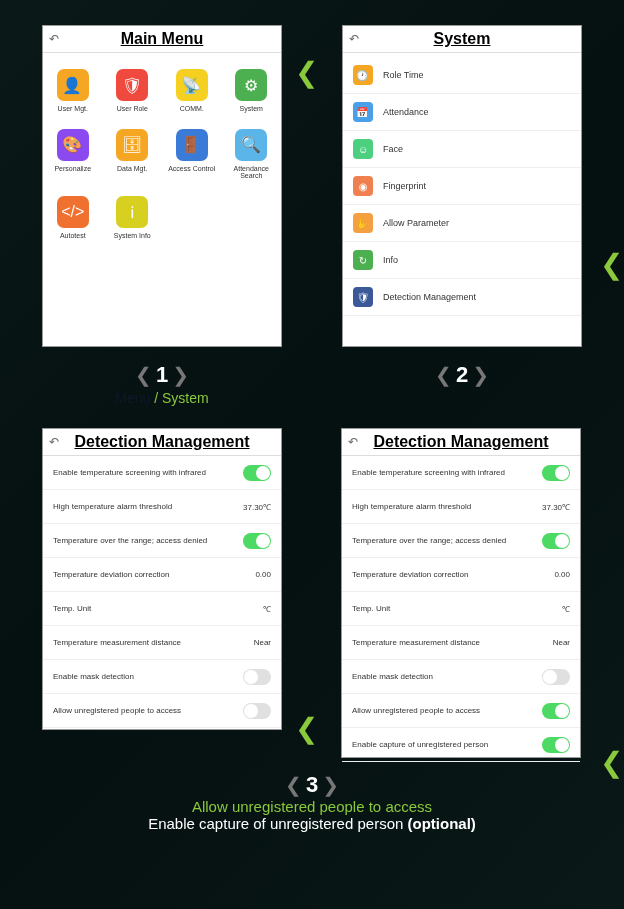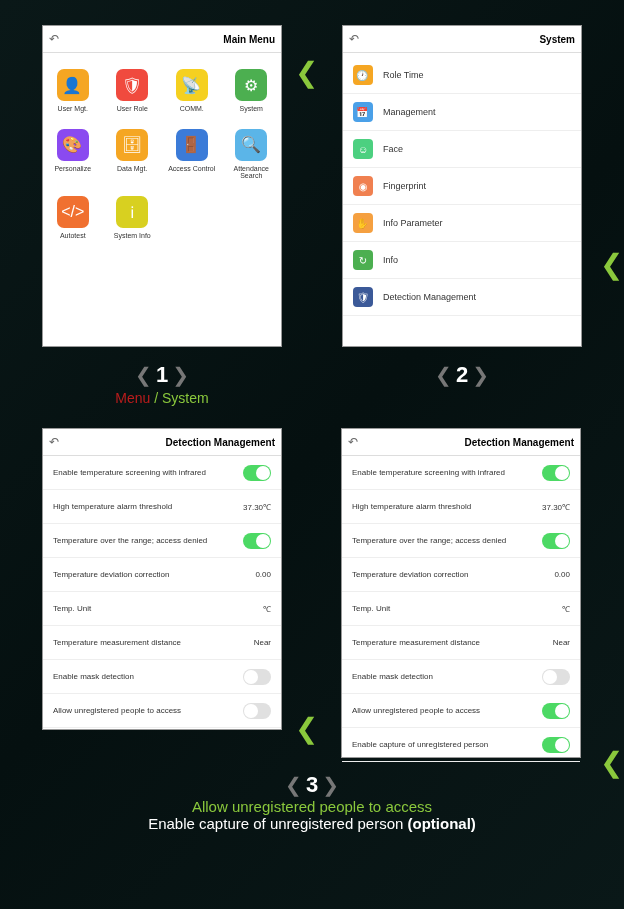--- a/index.html
+++ b/index.html
@@ -31,23 +31,24 @@
 .card-header {
   display: flex;
   align-items: center;
   height: 26px;
   border-bottom: 1px solid #ddd;
   padding: 0 6px;
   position: relative;
 }
 .card-title {
   flex: 1;
-  text-align: right;
-  font-size: 10px;
+  text-align: center;
+  font-size: 16px;
   font-weight: 600;
+  text-decoration: underline;
 }
 .back-icon {
   position: absolute;
   left: 6px;
   font-size: 12px;
   color: #666;
 }
 .menu-grid {
   display: grid;
   grid-template-columns: repeat(4, 1fr);
@@ -142,21 +143,21 @@
   display: flex;
   align-items: center;
   justify-content: center;
   gap: 4px;
   font-size: 20px;
   color: #999;
 }
 .step-num { font-size: 22px; font-weight: 700; color: #fff; }
 .step-chev { color: #777; }
 .step-text { font-size: 14px; margin-top: 2px; }
-.white { color: #b91c1c; }
+.white { color: #0f172a; }
 .green { color: #8AC83C; }
 .row2 {
   display: grid;
   grid-template-columns: 1fr 1fr;
   gap: 0 58px;
   padding: 22px 42px 0 42px;
 }
 .bottom-step {
   text-align: center;
   margin-top: 14px;
@@ -224,33 +225,33 @@
       <span class="back-icon">↶</span>
       <span class="card-title">System</span>
     </div>
     <div class="system-list" id="system-list">
         <div class="system-row">
           <div class="sys-icon" style="background: rgb(245, 166, 35);">🕐</div>
           <div class="sys-label">Role Time</div>
         </div>
         <div class="system-row">
           <div class="sys-icon" style="background: rgb(74, 160, 232);">📅</div>
-          <div class="sys-label">Management</div>
+          <div class="sys-label">Attendance</div>
         </div>
         <div class="system-row">
           <div class="sys-icon" style="background: rgb(76, 208, 128);">☺</div>
           <div class="sys-label">Face</div>
         </div>
         <div class="system-row">
           <div class="sys-icon" style="background: rgb(240, 128, 80);">◉</div>
           <div class="sys-label">Fingerprint</div>
         </div>
         <div class="system-row">
           <div class="sys-icon" style="background: rgb(245, 160, 64);">✋</div>
-          <div class="sys-label">Info Parameter</div>
+          <div class="sys-label">Allow Parameter</div>
         </div>
         <div class="system-row">
           <div class="sys-icon" style="background: rgb(76, 175, 80);">↻</div>
           <div class="sys-label">Info</div>
         </div>
         <div class="system-row">
           <div class="sys-icon" style="background: rgb(59, 89, 152);">🛡</div>
           <div class="sys-label">Detection Management</div>
         </div>
       </div>

